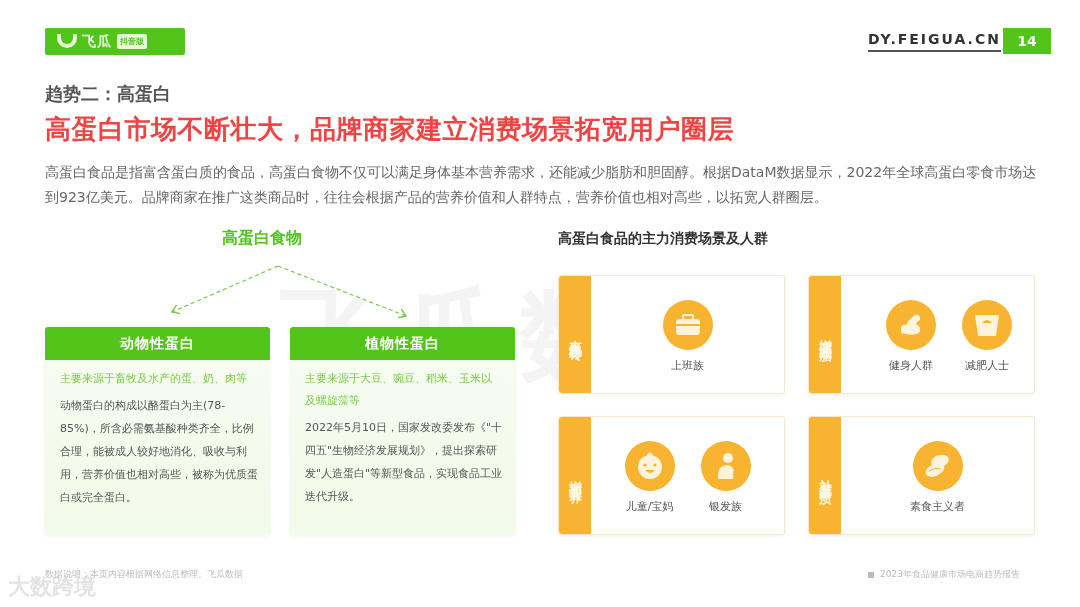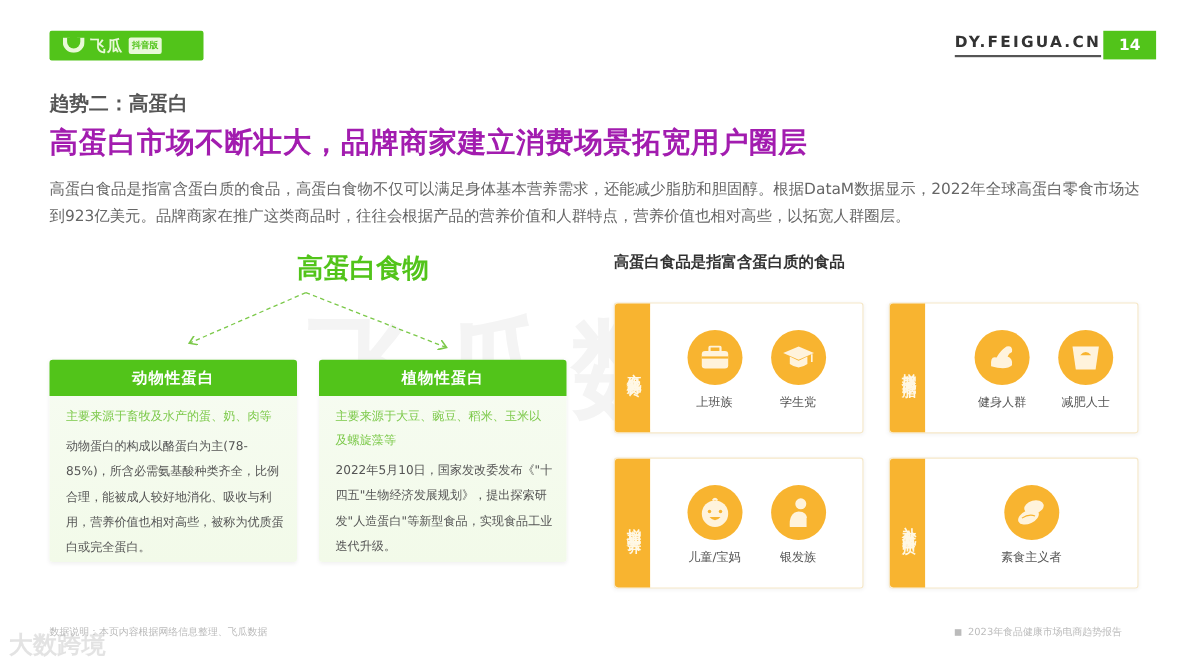--- a/index.html
+++ b/index.html
@@ -8,29 +8,29 @@
 
   .logo { position: absolute; left: 45px; top: 28px; width: 140px; height: 27px; background: #52c41a; border-radius: 2px; display: flex; align-items: center; padding-left: 12px; }
   .logo-mark { width: 20px; height: 14px; border: 4px solid #e8f9d8; border-top: none; border-radius: 0 0 12px 12px; margin-right: 5px; position: relative; top: -1px; }
   .logo-text { color: #e8f9d8; font-size: 14px; font-weight: bold; margin-right: 5px; letter-spacing: 1px; }
   .logo-badge { background: #e8f9d8; color: #52c41a; font-size: 8px; padding: 2px 3px; border-radius: 2px; font-weight: bold; }
 
   .site-url { position: absolute; left: 868px; top: 31px; font-size: 14px; font-weight: bold; letter-spacing: 2px; color: #333; border-bottom: 2px solid #555; padding-bottom: 3px; font-family: "DejaVu Sans", sans-serif; }
   .page-num { position: absolute; left: 1003px; top: 28px; width: 48px; height: 26px; background: #52c41a; color: #fff; font-weight: bold; font-size: 14px; display: flex; align-items: center; justify-content: center; }
 
   .trend-label { position: absolute; left: 45px; top: 82px; font-size: 18px; font-weight: bold; color: #555; }
-  .headline { position: absolute; left: 45px; top: 112px; font-size: 26px; font-weight: bold; color: #a21caf; letter-spacing: 0.5px; }
+  .headline { position: absolute; left: 45px; top: 112px; font-size: 26px; font-weight: bold; color: #ef4444; letter-spacing: 0.5px; }
   .intro { position: absolute; left: 45px; top: 160px; width: 1000px; font-size: 14px; line-height: 25px; color: #666; }
 
   .watermark { position: absolute; left: 280px; top: 270px; font-size: 100px; font-weight: bold; color: #f4f4f4; letter-spacing: 20px; z-index: 0; }
 
-  .food-title { position: absolute; left: 222px; top: 228px; font-size: 24px; font-weight: bold; color: #52c41a; z-index: 2; margin-left: 48px; }
+  .food-title { position: absolute; left: 222px; top: 228px; font-size: 16px; font-weight: bold; color: #52c41a; z-index: 2; }
   .arrows { position: absolute; left: 140px; top: 260px; z-index: 2; }
 
-  .protein-card { position: absolute; top: 327px; width: 225px; height: 184px; background: linear-gradient(180deg, #f7fcf2 0%, #f2fae9 100%); border-radius: 3px; box-shadow: 0 1px 4px rgba(0,0,0,0.06); z-index: 2; }
+  .protein-card { position: absolute; top: 327px; width: 225px; height: 208px; background: linear-gradient(180deg, #f7fcf2 0%, #f2fae9 100%); border-radius: 3px; box-shadow: 0 1px 4px rgba(0,0,0,0.06); z-index: 2; }
   .protein-card.animal { left: 45px; }
   .protein-card.plant { left: 290px; }
   .protein-head { height: 33px; background: #52c41a; color: #fff; font-size: 14px; font-weight: bold; display: flex; align-items: center; justify-content: center; border-radius: 3px 3px 0 0; letter-spacing: 1px; }
   .protein-source { color: #7cc94a; font-size: 11px; line-height: 22px; padding: 8px 14px 0 15px; }
   .protein-body { color: #555; font-size: 11px; line-height: 23px; padding: 4px 12px 0 15px; }
 
   .scenes-title { position: absolute; left: 558px; top: 230px; font-size: 14px; font-weight: bold; color: #333; z-index: 2; }
 
   .scene-card { position: absolute; width: 227px; height: 119px; background: #fff; border: 1px solid #f6e8c8; border-radius: 3px; box-shadow: 0 1px 4px rgba(0,0,0,0.05); display: flex; z-index: 2; justify-content: center; }
   .scene-card.c1 { left: 558px; top: 275px; }
@@ -80,44 +80,34 @@
   <div class="protein-head">动物性蛋白</div>
   <div class="protein-source">主要来源于畜牧及水产的蛋、奶、肉等</div>
   <div class="protein-body">动物蛋白的构成以酪蛋白为主(78-85%)，所含必需氨基酸种类齐全，比例合理，能被成人较好地消化、吸收与利用，营养价值也相对高些，被称为优质蛋白或完全蛋白。</div>
 </div>
 <div class="protein-card plant">
   <div class="protein-head">植物性蛋白</div>
   <div class="protein-source">主要来源于大豆、豌豆、稻米、玉米以及螺旋藻等</div>
   <div class="protein-body">2022年5月10日，国家发改委发布《"十四五"生物经济发展规划》，提出探索研发"人造蛋白"等新型食品，实现食品工业迭代升级。</div>
 </div>
 
-<div class="scenes-title">高蛋白食品是指富含蛋白质的食品</div>
+<div class="scenes-title">高蛋白食品的主力消费场景及人群</div>
 
 <div class="scene-card c1">
   <div class="scene-tag">充饥解馋</div>
   <div class="scene-people">
     <div class="person">
       <div class="person-icon">
         <svg width="26" height="22" viewBox="0 0 26 22">
             <rect x="1" y="5" width="24" height="16" rx="3" fill="#fff3dc"></rect>
             <rect x="8" y="1" width="10" height="5" rx="1" fill="none" stroke="#fff3dc" stroke-width="2"></rect>
             <rect x="1" y="10" width="24" height="2" fill="#f8b430"></rect>
           </svg>
       </div>
       <span class="person-label">上班族</span>
-    </div>
-    <div class="person">
-      <div class="person-icon">
-        <svg width="30" height="24" viewBox="0 0 30 24">
-            <path d="M15 2 L29 8 L15 14 L1 8 Z" fill="#fff3dc"></path>
-            <path d="M7 11 L7 18 Q15 24 23 18 L23 11 L15 15 Z" fill="#fff3dc"></path>
-            <line x1="27" y1="9" x2="27" y2="16" stroke="#fff3dc" stroke-width="1.5"></line>
-          </svg>
-      </div>
-      <span class="person-label">学生党</span>
     </div>
   </div>
 </div>
 
 <div class="scene-card c2">
   <div class="scene-tag">增肌减脂</div>
   <div class="scene-people">
     <div class="person">
       <div class="person-icon">
         <svg width="28" height="28" viewBox="0 0 28 28">

